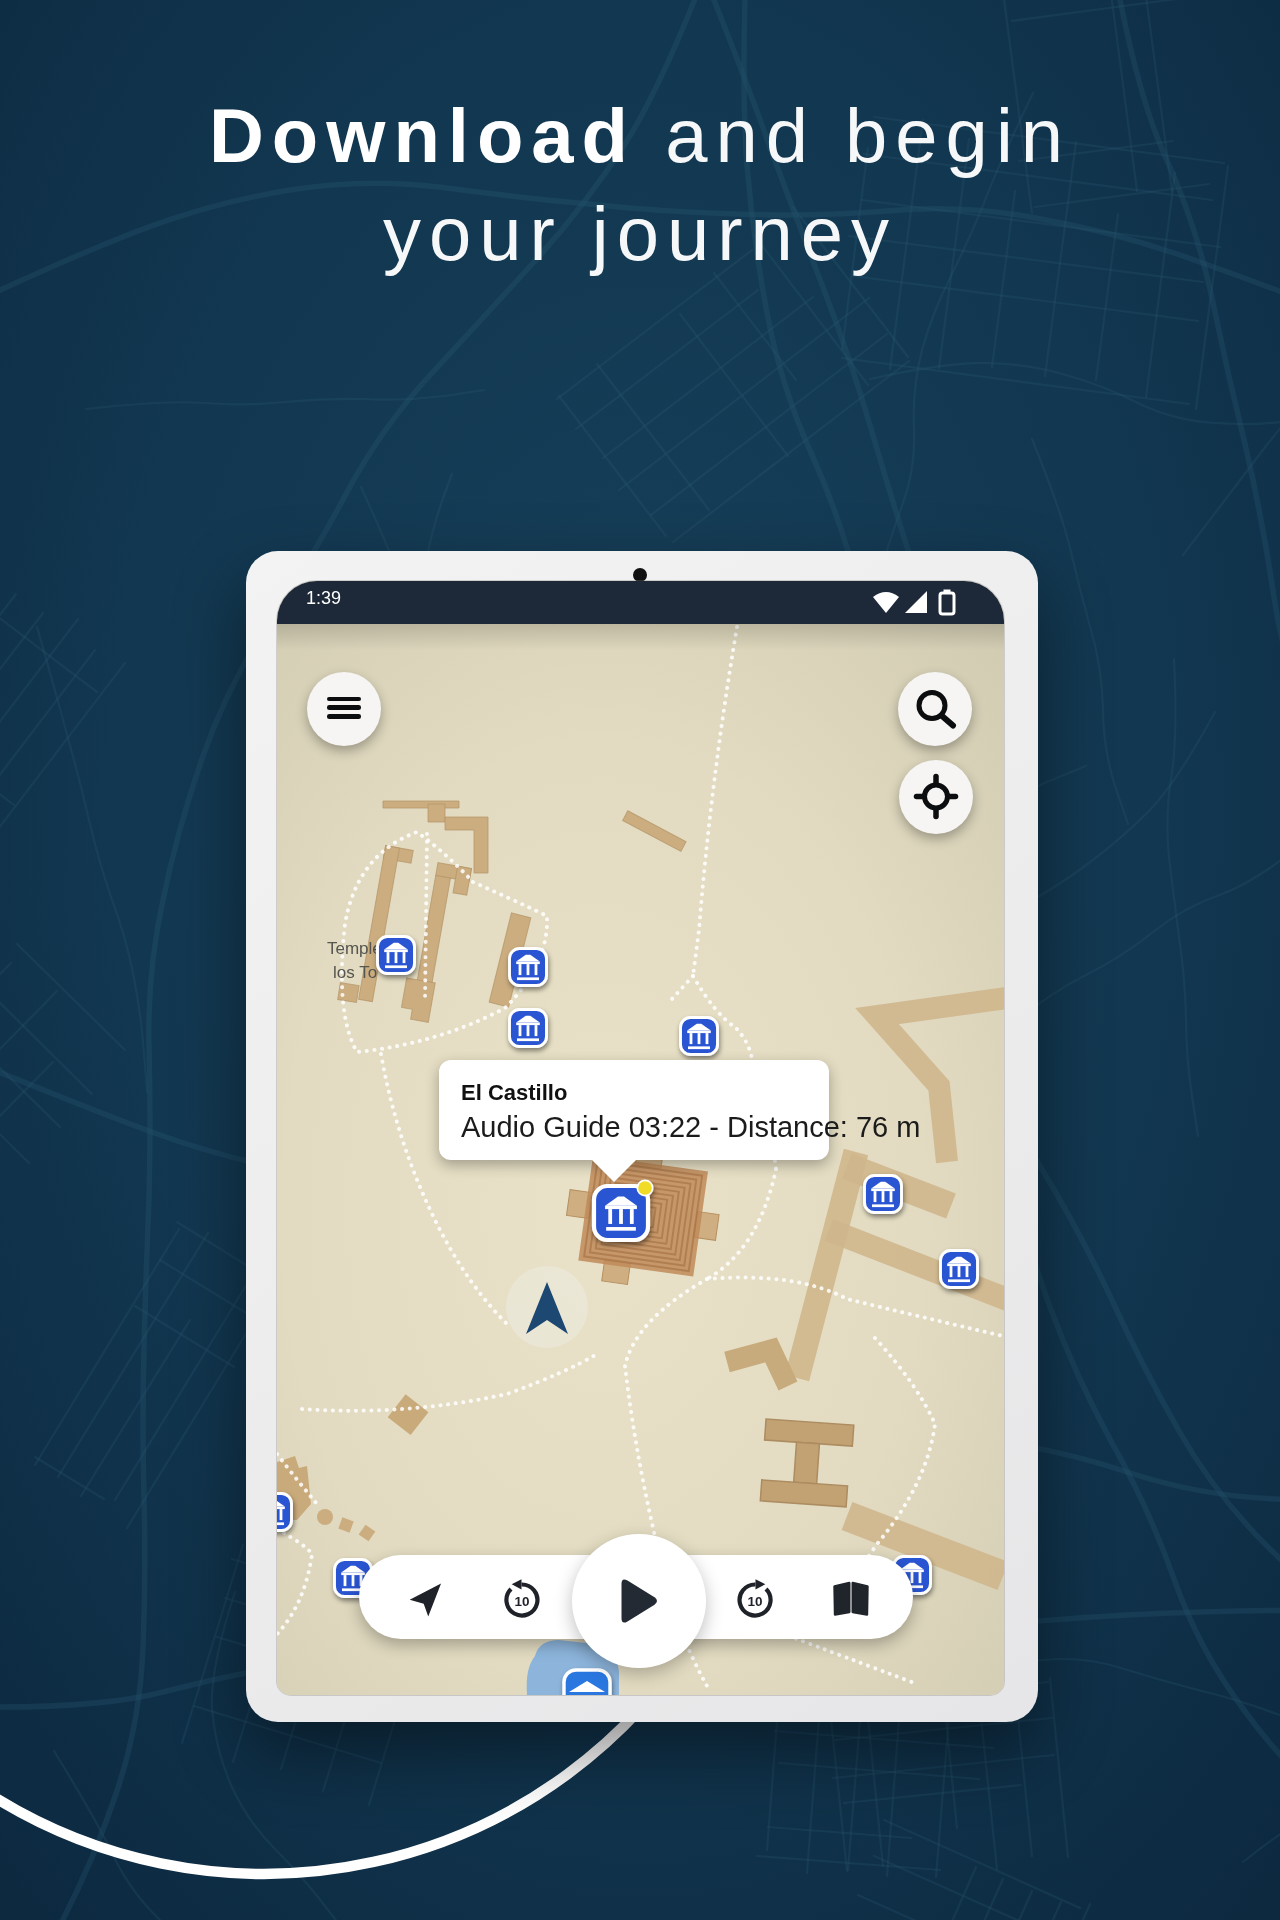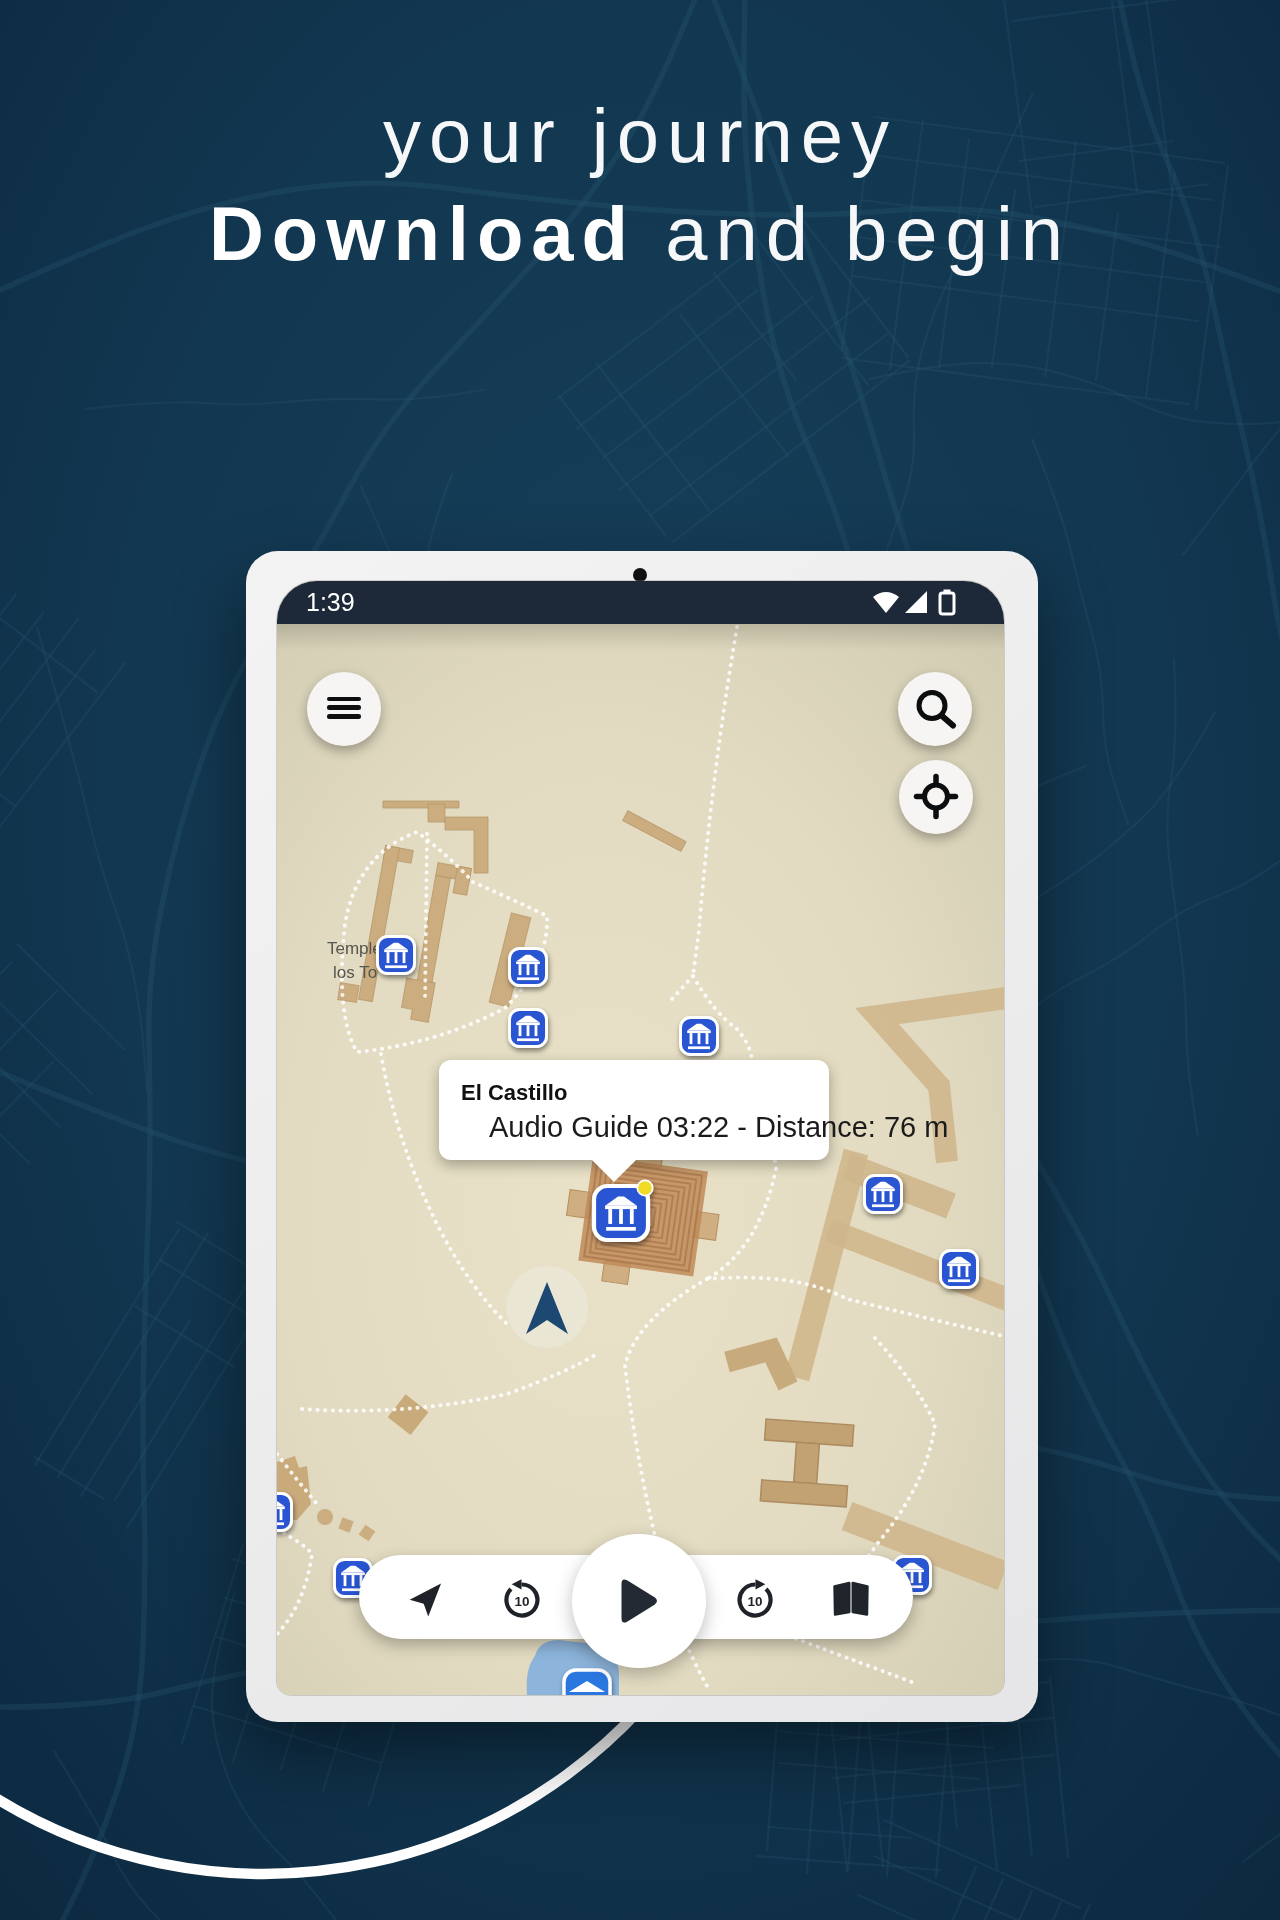--- a/index.html
+++ b/index.html
@@ -196,34 +196,34 @@
     <path d="M-60 318 Q76 254 146 228 Q216 202 290 190 Q364 178 439 187 Q513 197 588 204 Q662 212 737 214 Q812 217 887 211 Q962 204 1036 218 Q1110 231 1180 255 Q1251 280 1321 307 L1391 334"></path>
     <path d="M-60 1048 Q79 1105 149 1131 Q219 1157 293 1171 Q367 1186 435 1215 Q504 1245 568 1285 Q631 1325 698 1360 Q764 1395 837 1413 Q910 1431 984 1440 Q1059 1449 1130 1473 Q1201 1496 1276 1499 L1351 1502"></path>
   </g>
   <rect width="1280" height="1920" fill="url(#vig)" opacity="0.35"></rect>
 
   <path d="M -20 1788 A 512 512 0 0 0 700 1630" fill="none" stroke="#ffffff" stroke-width="10.5"></path>
 </svg>
 
 <div class="abs" style="left:0;top:87px;width:1280px;text-align:center;color:#ffffff;
      font-size:76px;line-height:98px;font-weight:400;letter-spacing:8px;">
+  <div><span style="font-weight:700;">Download</span> <span style="opacity:.96;">and begin</span></div>
   <div style="opacity:.96;">your journey</div>
-  <div><span style="font-weight:700;">Download</span> <span style="opacity:.96;">and begin</span></div>
 </div>
 
 <div class="abs" style="left:246px;top:551px;width:792px;height:1171px;border-radius:32px;
      background:linear-gradient(145deg,#f3f3f3,#e6e6e8);box-shadow:0 30px 70px rgba(0,0,0,0.45);">
 
   <div class="abs" style="left:387px;top:17px;width:14px;height:14px;border-radius:50%;background:#111;"></div>
 
   <div class="abs" style="left:31px;top:30px;width:727px;height:1114px;border-radius:40px 40px 14px 14px;overflow:hidden;background:#e7e0c6;box-shadow:0 0 0 1px rgba(125,123,115,0.3);">
 
     <div class="abs" style="left:0;top:0;width:727px;height:43px;background:#1d2838;color:#fff;">
 
-      <div class="abs" style="left:29px;top:7px;font-size:25px;">1:39</div>
+      <div class="abs" style="left:29px;top:7px;font-size:18px;">1:39</div>
 
       <svg class="abs" style="left:595px;top:8px" width="85" height="28" viewBox="0 0 85 28">
         <path d="M14 24 L1 8 Q14 -2 27 8 Z" fill="#fff"></path>
         <path d="M55 24 L55 2 L33 24 Z" fill="#fff"></path>
         <rect x="68" y="4" width="14" height="21" rx="2.5" fill="none" stroke="#fff" stroke-width="3"></rect>
         <rect x="71.5" y="0.5" width="7" height="3" fill="#fff"></rect>
       </svg>
     </div>
 
     <div class="abs" style="left:0;top:43px;width:727px;height:1071px;" id="map">
@@ -387,21 +387,21 @@
           <path d="M270 658 L291 710 L270 696 L249 710 Z" fill="#1d4872"></path>
         </g>
         </g>
       </svg>
 
       <div class="abs" style="left:162px;top:436px;width:390px;height:100px;background:#fff;border-radius:12px;
            box-shadow:0 5px 14px rgba(0,0,0,0.3);">
 
         <div class="abs" style="left:22px;top:20px;font-size:22px;font-weight:700;color:#111;">El Castillo</div>
 
-        <div class="abs" style="left:22px;top:51px;font-size:29px;color:#1b1b1b;white-space:nowrap;margin-left:28px;">Audio Guide 03:22 - Distance: 76 m</div>
+        <div class="abs" style="left:22px;top:51px;font-size:29px;color:#1b1b1b;white-space:nowrap;">Audio Guide 03:22 - Distance: 76 m</div>
 
         <div class="abs" style="left:152px;top:99px;width:0;height:0;border-left:23px solid transparent;
              border-right:23px solid transparent;border-top:23px solid #fff;"></div>
       </div>
 
       <div class="abs" style="left:82px;top:931px;width:554px;height:84px;background:#fff;border-radius:42px;
            box-shadow:0 6px 16px rgba(0,0,0,0.28);"></div>
 
       <div class="abs" style="left:295px;top:910px;width:134px;height:134px;background:#fff;border-radius:50%;
            box-shadow:0 6px 18px rgba(0,0,0,0.25);"></div>

